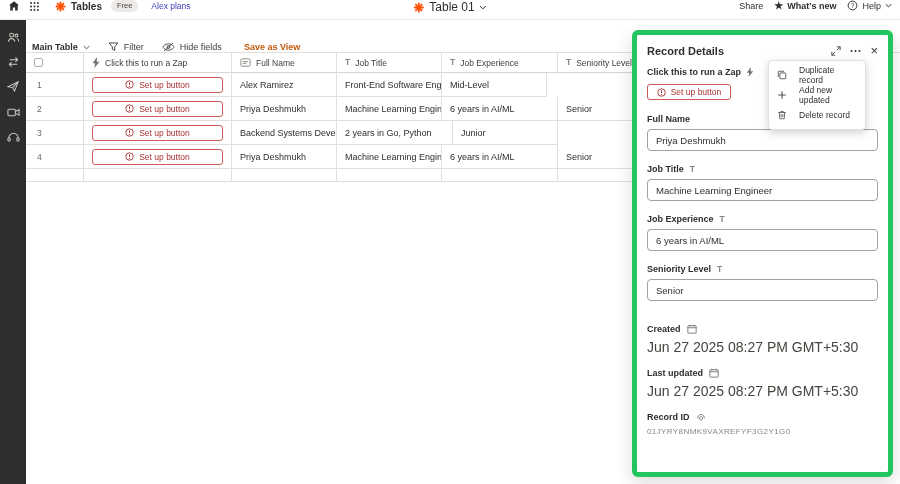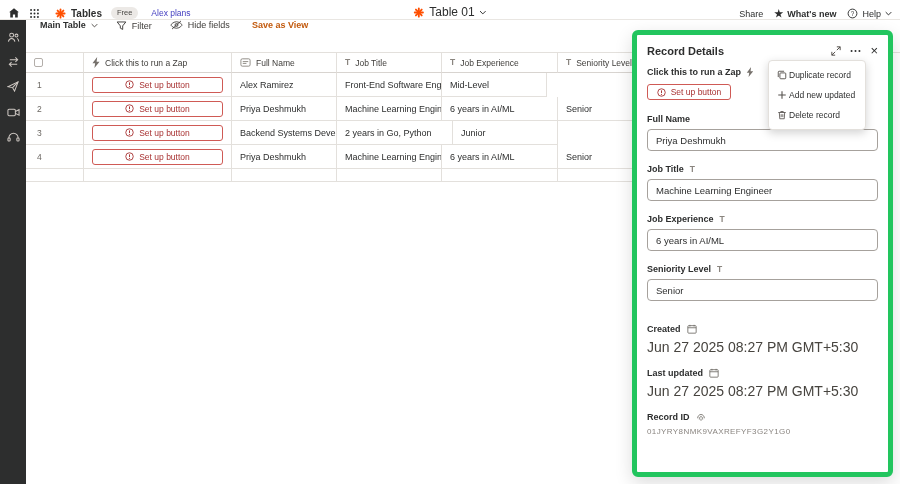--- a/index.html
+++ b/index.html
@@ -5,21 +5,21 @@
   *{margin:0;padding:0;box-sizing:border-box}
   html,body{width:900px;height:484px}
   body{
     font-family:"Liberation Sans",sans-serif;
     background:#fff;color:#2d2e2e;overflow:hidden;position:relative;
   }
   svg{display:block}
 
   
   .topbar{position:absolute;top:0;left:0;width:900px;height:20px;background:#fff;
-    border-bottom:1px solid #e9e6e2;display:flex;align-items:flex-end;padding:0 8px;z-index:6}
+    border-bottom:1px solid #e9e6e2;display:flex;align-items:flex-start;padding:0 8px;z-index:6}
   .tb-left{display:flex;align-items:center;gap:9px}
   .icon-btn{display:flex;align-items:center;justify-content:center;cursor:pointer}
   .brand{display:flex;align-items:center;gap:5px;margin-left:6px}
   .brand-name{font-size:10px;font-weight:bold}
   .badge{font-size:7.5px;background:#ece9e6;color:#4a4845;padding:1px 6px;border-radius:8px;line-height:10px}
   .view-plans{font-size:8.5px;color:#4540c0;margin-left:4px;cursor:pointer}
   .tb-center{position:absolute;left:50%;transform:translateX(-50%);display:flex;align-items:center;gap:5px}
   .table-name{font-size:12px;font-weight:normal}
   .tb-right{margin-left:auto;display:flex;align-items:center;gap:11px}
   .tb-right .txt{font-size:9px}
@@ -27,21 +27,21 @@
   .help{display:flex;align-items:center;gap:4px}
   .star{font-size:10px;line-height:10px}
 
   
   .sidebar{position:absolute;top:20px;left:0;width:26px;height:464px;background:#2d2e2e;
     display:flex;flex-direction:column;align-items:center;padding-top:11px;gap:13px;z-index:5}
   .sb-icon{width:13px;height:12px;cursor:pointer}
 
   
   .content{position:absolute;top:20px;left:26px;right:0;bottom:0;background:#fff}
-  .toolbar{height:32px;display:flex;align-items:flex-start;padding-left:14px;gap:18px;font-size:9px;color:#3f3d3a}
+  .toolbar{height:32px;display:flex;align-items:flex-end;padding-left:6px;gap:18px;font-size:9px;color:#3f3d3a}
   .tool{display:flex;align-items:center;gap:5px;cursor:pointer}
   .tool.main-table{font-weight:bold;color:#2d2e2e}
   .save-view{color:#c25a0e;font-weight:bold;cursor:pointer;margin-left:4px}
 
   
   .grid{border-top:1px solid #e3e0dc}
   .t-row,.t-header{display:flex}
   .cell{border-right:1px solid #e3e0dc;border-bottom:1px solid #e3e0dc;display:flex;align-items:center;
     padding:0 8px;white-space:nowrap;overflow:hidden;font-size:9px}
   .col-sel{width:58px}
@@ -77,21 +77,21 @@
   .field-input{width:100%;height:22px;border:1px solid #a6a19c;border-radius:4px;padding:0 8px;
     font-size:9.5px;color:#2d2e2e;font-family:"Liberation Sans",sans-serif;background:#fff}
   .section-gap{height:10px}
   .meta-label{display:flex;align-items:center;gap:6px;font-size:9px;font-weight:bold;margin-bottom:5px}
   .meta-value{font-size:14px;color:#47443f;margin-bottom:13px}
   .record-id-value{font-size:8px;color:#8a8580;letter-spacing:.4px;margin-bottom:0}
 
   
   .ctx-menu{position:absolute;top:60px;left:768px;width:98px;background:#fff;border:1px solid #e3e0dc;
     border-radius:4px;box-shadow:0 3px 10px rgba(0,0,0,.18);z-index:20;padding:4px 0}
-  .ctx-item{display:flex;align-items:center;gap:2px;height:20px;padding:0 8px;font-size:8.5px;cursor:pointer}
+  .ctx-item{display:flex;align-items:center;gap:12px;height:20px;padding:0 8px;font-size:8.5px;cursor:pointer}
 </style>
 </head>
 <body>
 
 <header class="topbar">
   <div class="tb-left">
     <span class="icon-btn">
       <svg width="12" height="12" viewBox="0 0 16 16">
           <path d="M8 1.5 14.5 7H13v7H9.5v-4h-3v4H3V7H1.5z" fill="#2d2e2e"></path>
         </svg>

